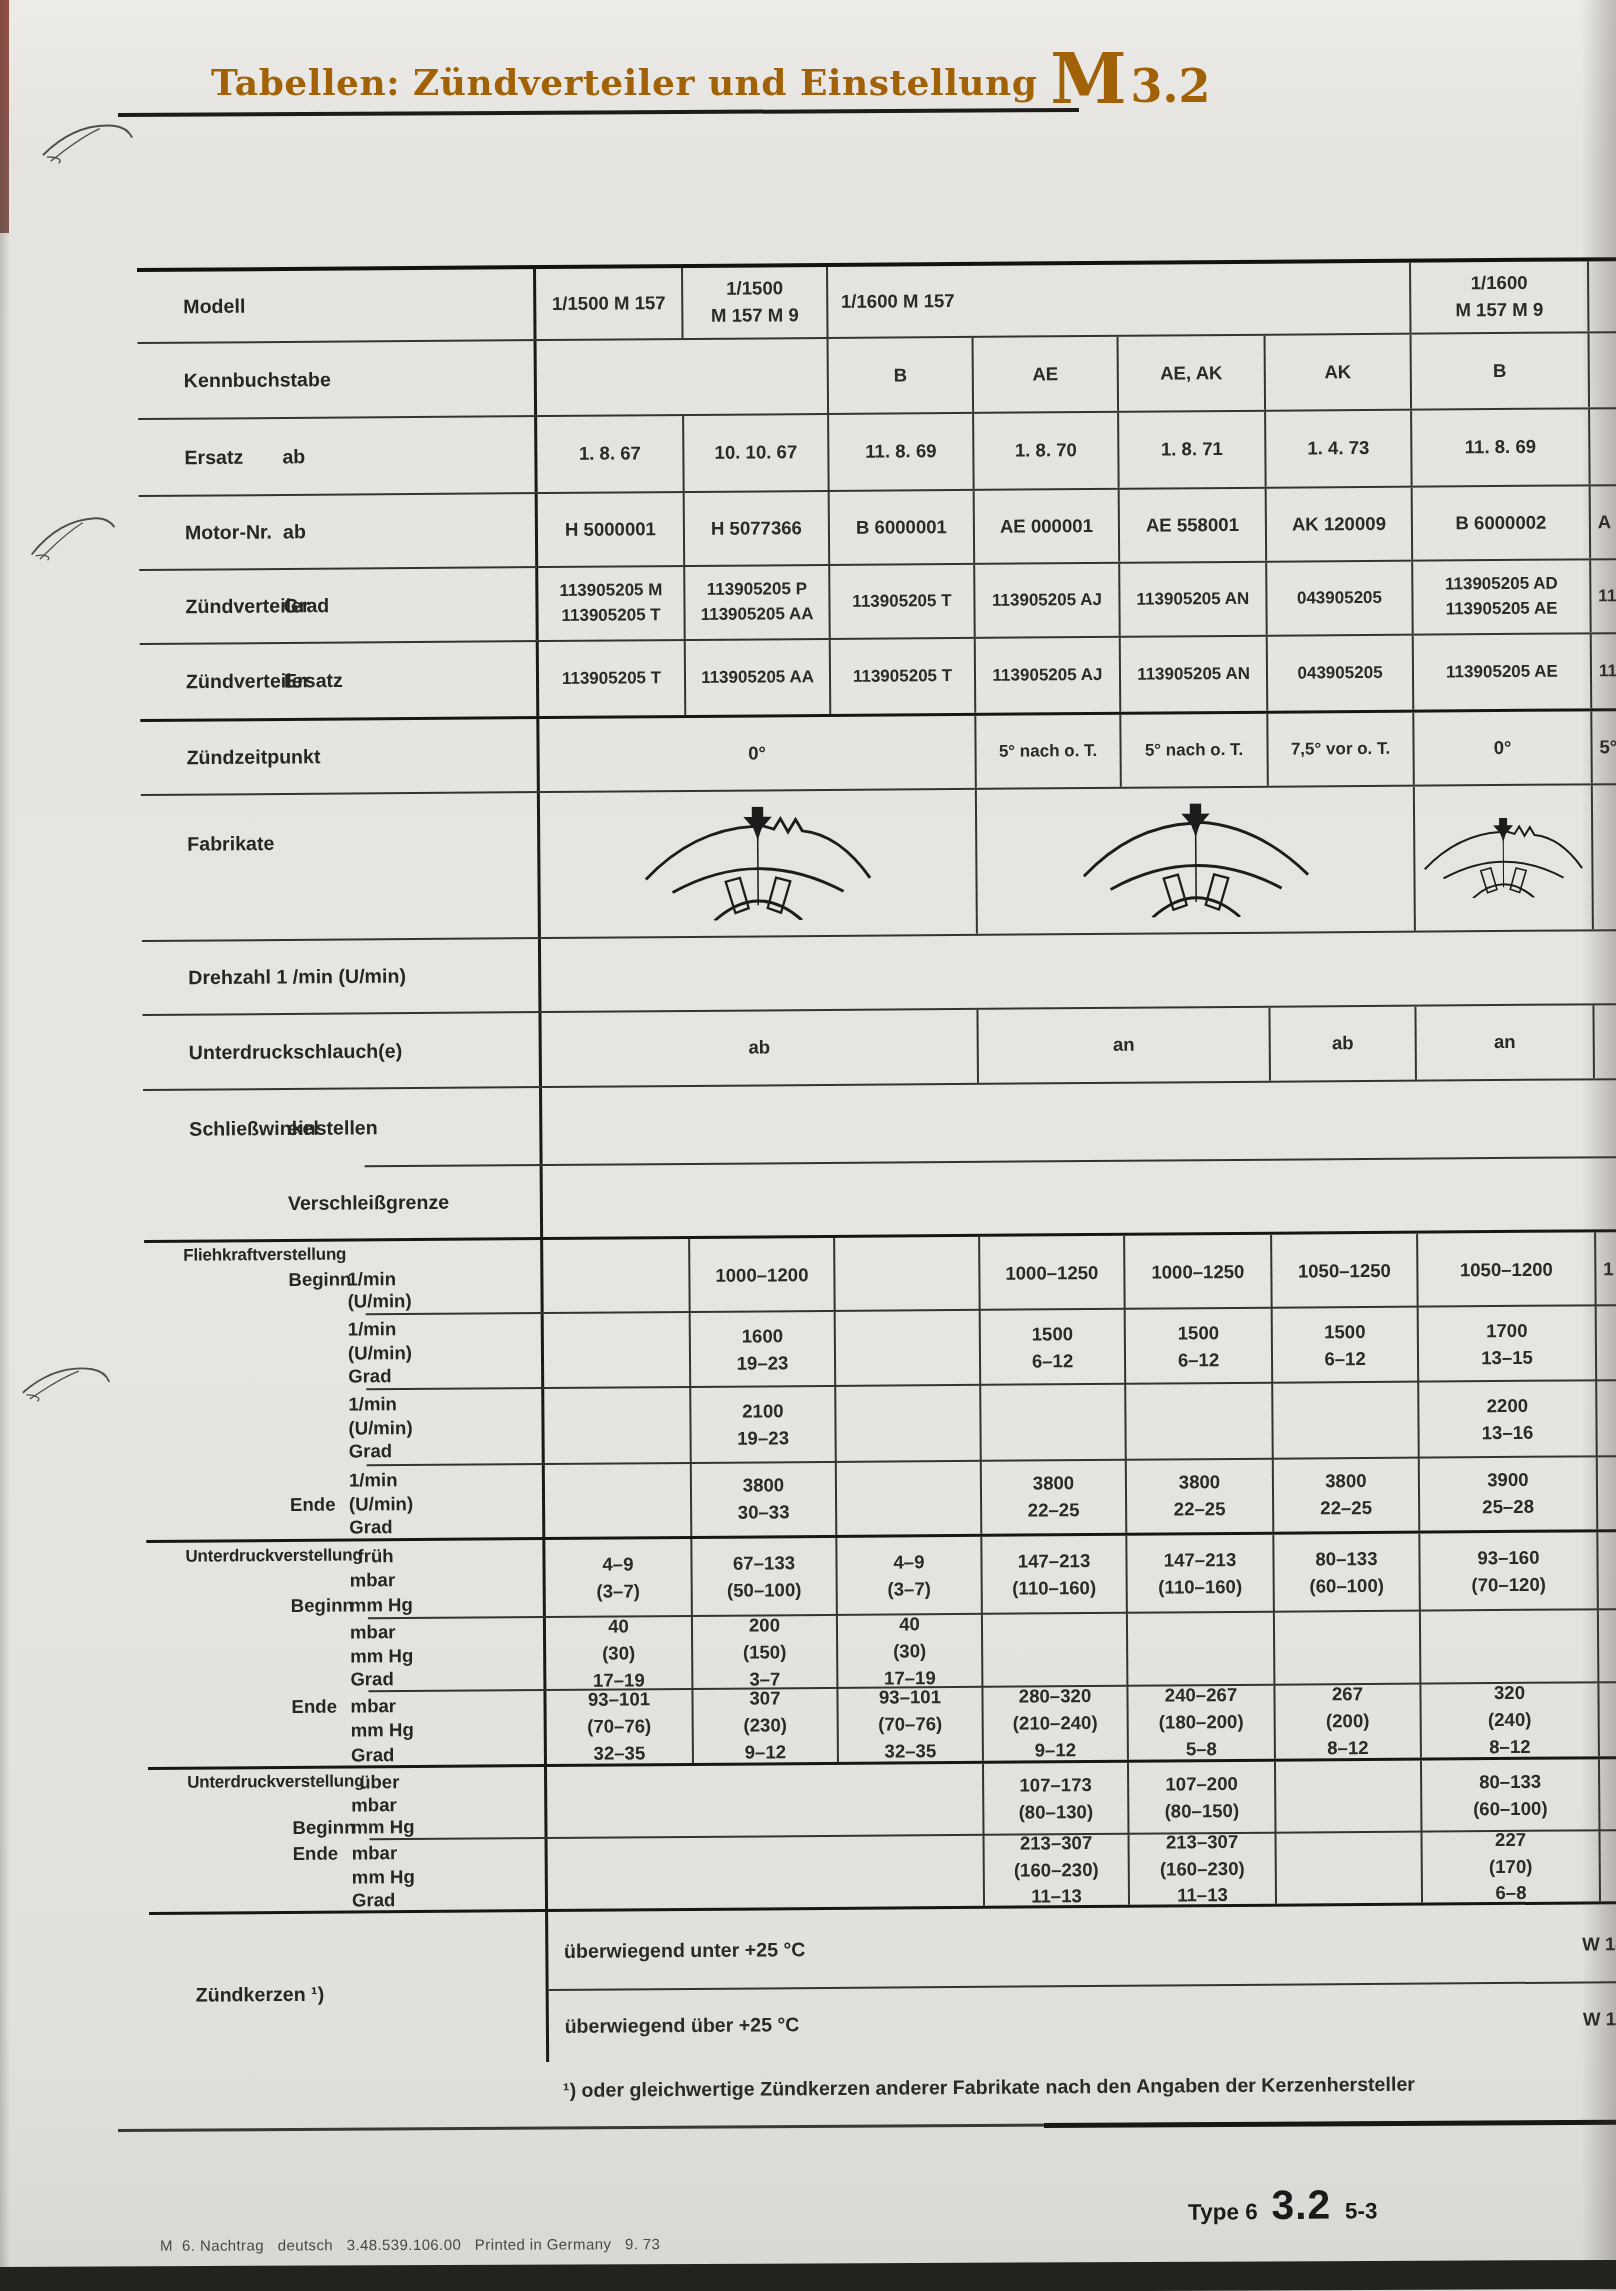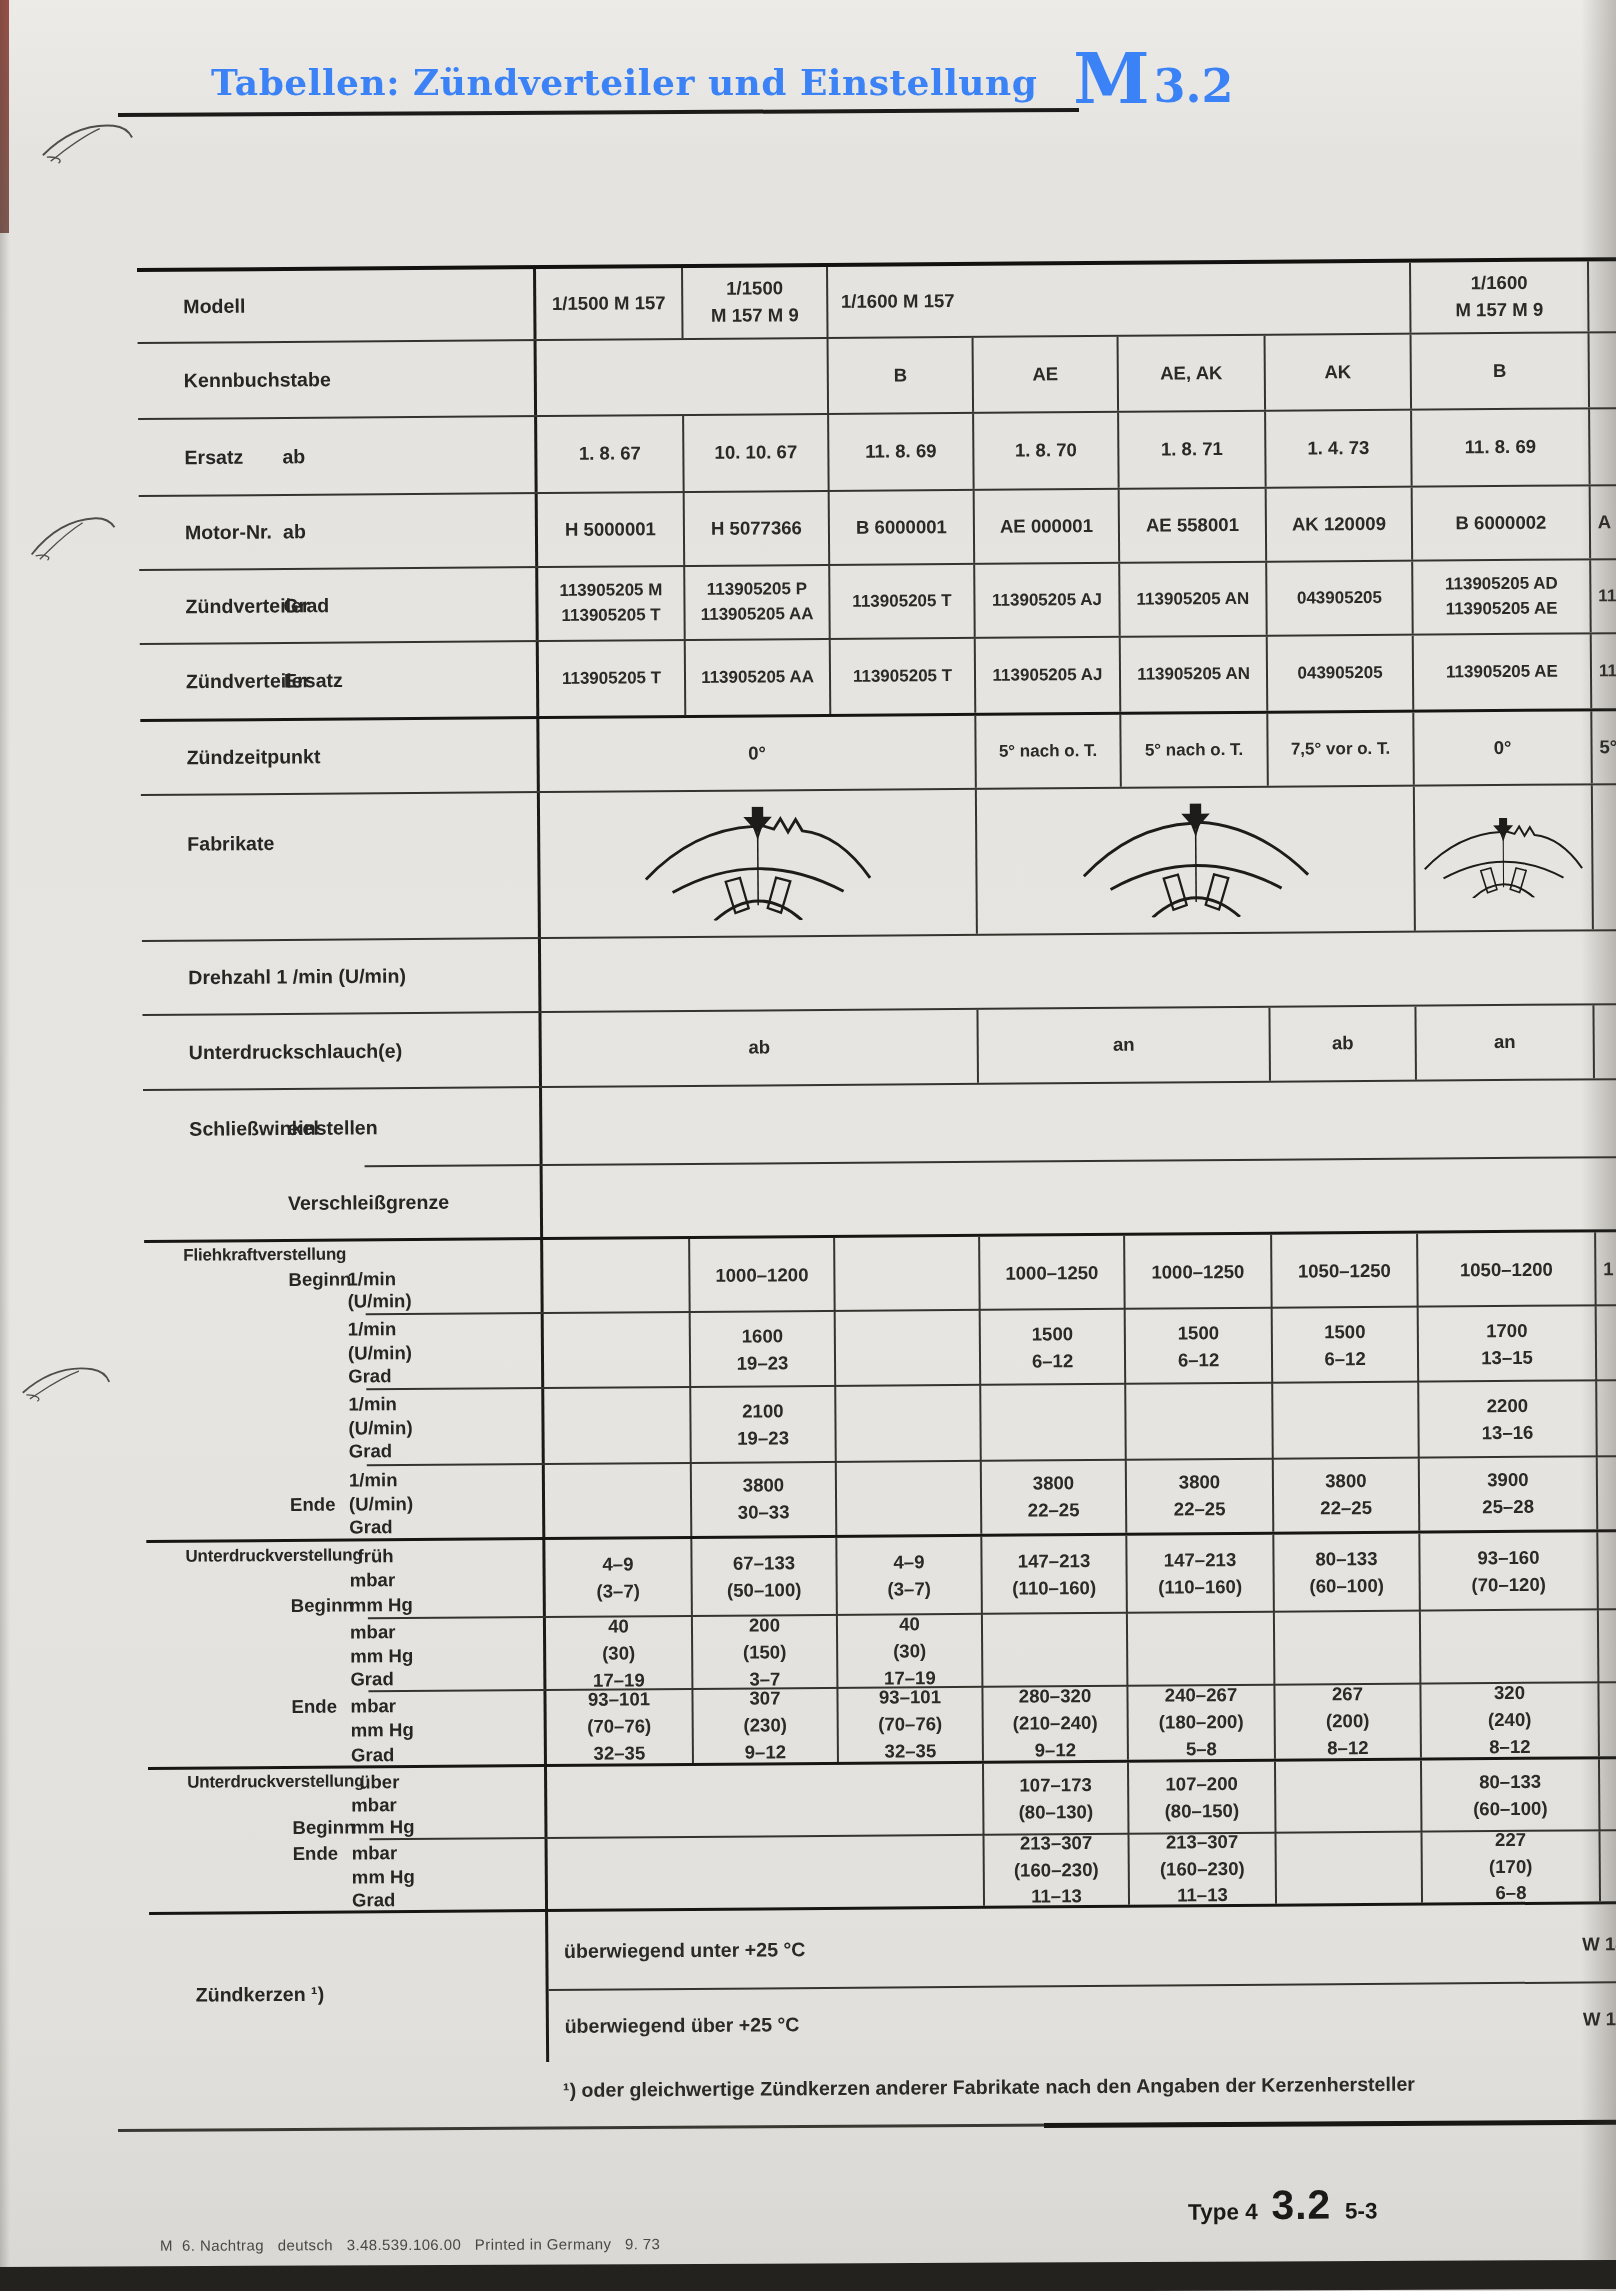--- a/index.html
+++ b/index.html
@@ -7,21 +7,21 @@
        background:linear-gradient(180deg,#edebe7 0%,#e5e3df 7%,#e7e5e1 55%,#e2e0dc 88%,#d9d7d3 100%);
        font-family:"Liberation Sans", sans-serif;}
   .page{position:absolute;inset:0;}
   
   .edge-left{position:absolute;left:0;top:0;bottom:0;width:9.8px;background:linear-gradient(to right,rgba(60,55,50,.22),rgba(60,55,50,0));}
   .red-strip{position:absolute;left:0;top:0;width:8.8px;height:233px;background:linear-gradient(180deg,#8a352b,#6e4138);opacity:.85;}
   .edge-right{position:absolute;right:0;top:0;bottom:0;width:35px;background:linear-gradient(to right,rgba(70,64,56,0),rgba(64,58,50,.28));pointer-events:none;z-index:40;}
   .bottom-bar{position:absolute;left:-5.9px;top:2267px;width:1633px;height:29px;background:#23221f;transform:rotate(-0.25deg);transform-origin:left center;z-index:41;}
   .penmark{position:absolute;z-index:5;}
   
-  .titlebar{position:absolute;left:211px;top:51px;display:flex;align-items:flex-end;gap:28px;font-family:"DejaVu Serif", serif;color:#3b82f6;}
+  .titlebar{position:absolute;left:211px;top:51px;display:flex;align-items:flex-end;gap:5px;font-family:"DejaVu Serif", serif;color:#a16207;}
   .title-text{font-size:36px;font-weight:700;letter-spacing:0.5px;line-height:1;padding-bottom:7.8px;}
   .codeblock{display:flex;align-items:flex-end;margin-left:7.8px;}
   .code-letter{font-size:69px;font-weight:700;line-height:.82;}
   .code-number{font-size:46px;font-weight:700;line-height:.9;margin-left:3.9px;}
   .title-rule{position:absolute;left:118px;top:113px;width:961px;height:3.9px;background:#1c1b19;transform:rotate(-0.3deg);transform-origin:left center;}
   
   .tablewrap{position:absolute;left:137px;top:268px;width:1479px;border-top:4.9px solid #131210;
              transform:rotate(-0.42deg);transform-origin:0 0;}
   .r{display:flex;position:relative;box-sizing:border-box;border-bottom:2px solid #35332e;}
   .r.nobot{border-bottom:none;}
@@ -489,21 +489,21 @@
       <div class="lab nbr"></div>
       <div class="c nb footnote-cell" style="flex:1 1 auto;align-items:flex-start;text-align:left;padding-left:13.7px">¹) oder gleichwertige Zündkerzen anderer Fabrikate nach den Angaben der Kerzenhersteller</div>
     </div>
 
   </div>
 
   <div class="hrule"></div>
   <div class="hrule2"></div>
 
   <div class="type-footer">
-    <span class="type-label">Type 4</span>
+    <span class="type-label">Type 6</span>
     <span class="type-code">3.2</span>
     <span class="type-pages">5-3</span>
   </div>
 
   <div class="print-line">M  6. Nachtrag   deutsch   3.48.539.106.00   Printed in Germany   9. 73</div>
 
   <div class="bottom-bar"></div>
   <div class="edge-right"></div>
 </div>
 

